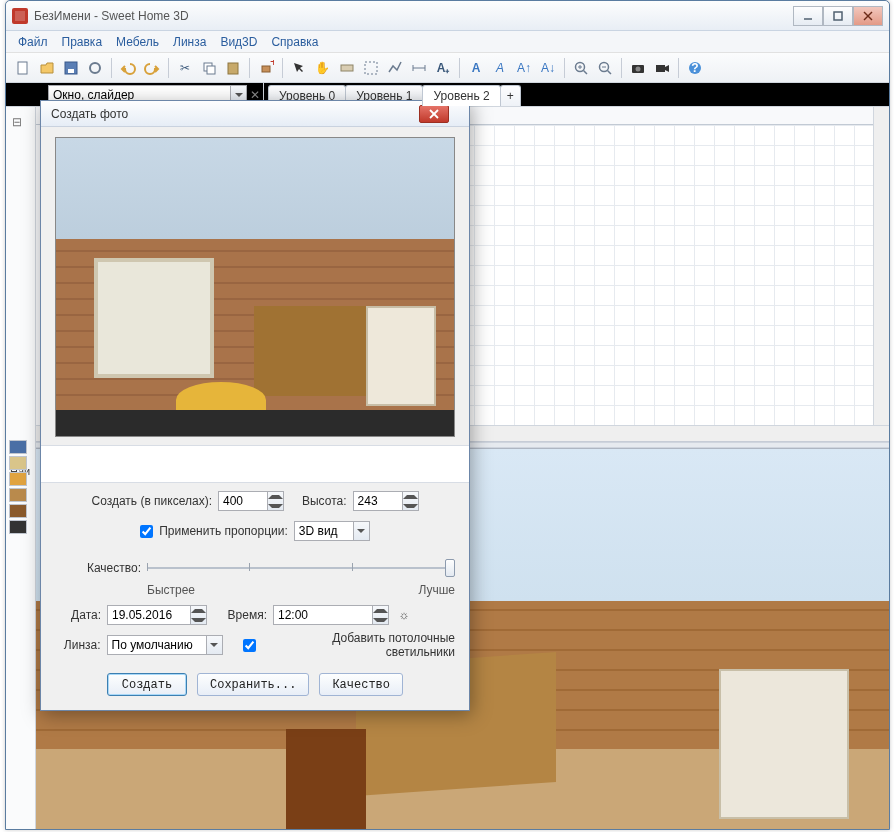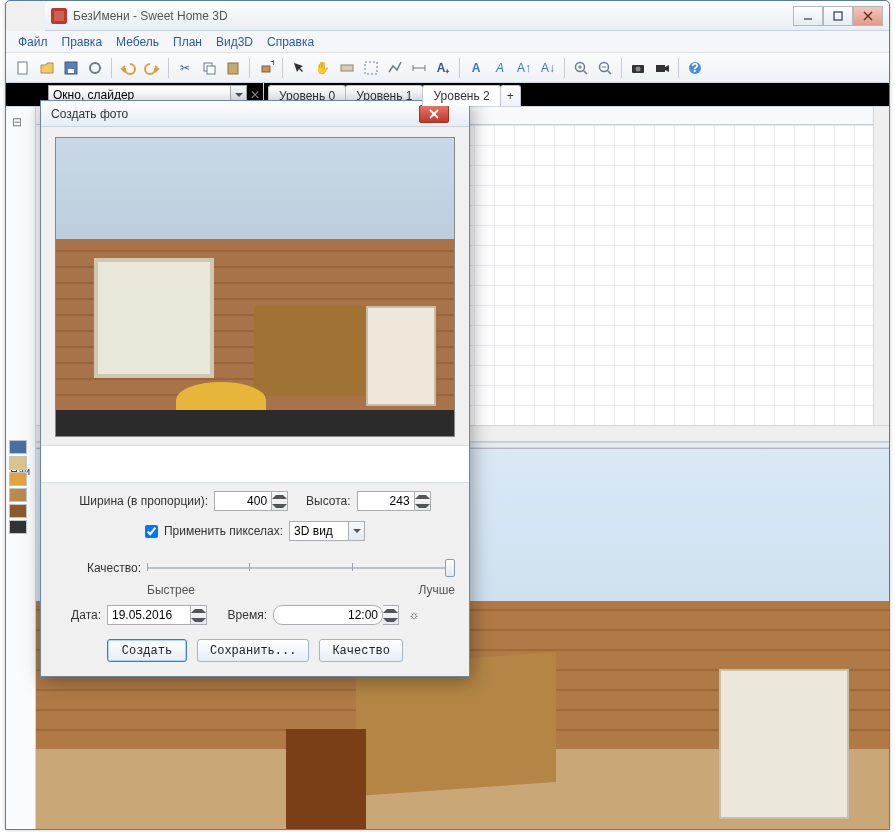--- a/index.html
+++ b/index.html
@@ -1,20 +1,20 @@
 <!DOCTYPE html>
 <html><head>
 <meta charset="utf-8">
 <style>
 * { box-sizing: border-box; margin: 0; padding: 0; font-family: "Segoe UI", Tahoma, sans-serif; font-size: 12px; }
 body { background: #fff; width: 895px; height: 832px; overflow: hidden; position: relative; }
 
 
 .window { position:absolute; left:5px; top:0; width:885px; height:830px; border:1px solid #5a7ca0; border-radius:5px 5px 0 0; background:#f0f0f0; box-shadow: 0 0 4px rgba(0,0,0,.2);}
-.titlebar { height:30px; background:linear-gradient(#fdfdfd,#e8eef5); border-bottom:1px solid #c9d4e2; display:flex; align-items:center; padding:0 6px; border-radius:5px 5px 0 0;margin-left:39px;}
+.titlebar { height:30px; background:linear-gradient(#fdfdfd,#e8eef5); border-bottom:1px solid #c9d4e2; display:flex; align-items:center; padding:0 6px; border-radius:5px 5px 0 0;}
 .titlebar .appicon { width:16px; height:16px; background:#c0392b; border-radius:2px; margin-right:6px; position:relative;}
 .titlebar .appicon::after{content:"";position:absolute;inset:3px;background:#fff3;}
 .titlebar .title { color:#555; flex:1; }
 .winbtns { display:flex; gap:0;}
 .winbtn { width:30px; height:20px; border:1px solid #b0b8c2; background:linear-gradient(#fdfdfe,#e6ecf3); display:flex;align-items:center;justify-content:center; color:#506070;}
 .winbtn.close{ background:linear-gradient(#f2c7bd,#e39a87); color:#6b2a18;}
 .winbtn svg{width:10px;height:10px;}
 
 .menubar { height:22px; background:#f4f6f9; display:flex; align-items:center; gap:2px; padding:0 6px; border-bottom:1px solid #e1e1e1;}
 .menubar span{ padding:2px 6px; color:#2a5d9e; }
@@ -81,21 +81,21 @@
 .pv-wall{position:absolute;inset:34% 0 26px 0;background:repeating-linear-gradient(0deg,#a9734a 0 14px,#996541 14px 16px);}
 .pv-window{position:absolute;left:38px;top:120px;width:120px;height:120px;background:#e9e7da;border:4px solid #cfc7b0;}
 .pv-desk{position:absolute;right:80px;bottom:40px;width:120px;height:90px;background:#a07233;}
 .pv-chair{position:absolute;right:18px;bottom:30px;width:70px;height:100px;background:#eee8da;border:2px solid #c7bda6;}
 .pv-tbl{position:absolute;left:120px;bottom:18px;width:90px;height:36px;background:#e6b53a;border-radius:50% 50% 0 0;}
 
 .form-strip{ height:38px; background:#fff; border:1px solid #d8dde5; border-left:none; border-right:none; margin:0 -14px 8px; position:relative;}
 .row{ display:flex; align-items:center; gap:6px; margin:6px 0; color:#333;}
 .row label{ text-align:right; }
 .spin{ display:flex; align-items:center; height:20px;}
-.spin input{ width:58px; height:20px; border:1px solid #abadb3; text-align:right; padding:0 4px;}
+.spin input{ width:50px; height:20px; border:1px solid #abadb3; text-align:left; padding:0 4px;}
 .spin .btns{ width:16px;height:20px;border:1px solid #abadb3;border-left:none;display:flex;flex-direction:column;background:linear-gradient(#f6f8fb,#e4eaf2);}
 .spin .btns div{flex:1;display:flex;align-items:center;justify-content:center;}
 .combo{ height:28px; display:flex; align-items:center;}
 .combo input{ height:20px; border:1px solid #abadb3; padding:0 4px; background:#fff;}
 .combo .dd{ width:16px;height:20px;border:1px solid #abadb3;border-left:none;display:flex;align-items:center;justify-content:center;background:linear-gradient(#f6f8fb,#e4eaf2);}
 input[type=checkbox]{ width:13px;height:13px;}
 .slider{ position:relative; height:18px; flex:1;}
 .slider .track{ position:absolute; left:0; right:0; top:8px; height:2px; background:#b9c1cc;}
 .slider .ticks{ position:absolute; left:0; right:0; top:4px; display:flex; justify-content:space-between;}
 .slider .ticks i{ width:1px;height:8px;background:#9aa3af;display:block;}
@@ -135,21 +135,21 @@
             <line x1="9" y1="1" x2="1" y2="9" stroke="currentColor" stroke-width="1.5"></line>
           </svg>
         </div>
     </div>
   </div>
 
   <div class="menubar">
     <span>Файл</span>
     <span>Правка</span>
     <span>Мебель</span>
-    <span>План</span>
+    <span>Линза</span>
     <span>Вид3D</span>
     <span>Справка</span>
   </div>
 
   <div class="toolbar">
     <div class="tbtn">
         <svg width="16" height="16" viewBox="0 0 16 16">
           <rect x="3" y="2" width="9" height="12" fill="#fff" stroke="#6b7b8f"></rect>
         </svg>
       </div>
@@ -363,21 +363,21 @@
     <div class="preview">
       <div class="pv-wall"></div>
       <div class="pv-window"></div>
       <div class="pv-desk"></div>
       <div class="pv-chair"></div>
       <div class="pv-tbl"></div>
     </div>
     <div class="form-strip"></div>
 
     <div class="row" style="justify-content:center">
-      <label style="width:auto">Ширина (в пропорции):</label>
+      <label style="width:auto">Создать (в пикселах):</label>
       <div class="spin">
         <input value="400" style="">
         <div class="btns">
             <div>
               <div class="tri up"></div>
             </div>
             <div>
               <div class="tri dn"></div>
             </div>
           </div>
@@ -391,21 +391,21 @@
             </div>
             <div>
               <div class="tri dn"></div>
             </div>
           </div>
       </div>
     </div>
 
     <div class="row" style="justify-content:center">
       <input type="checkbox" checked="" style="">
-      <label>Применить пикселах:</label>
+      <label>Применить пропорции:</label>
       <div class="combo">
         <input style="width: 60px;" value="3D вид">
         <div class="dd">
             <div class="tri dn"></div>
           </div>
       </div>
     </div>
 
     <div class="row" style="margin-top:14px">
       <label style="width:86px">Качество:</label>
@@ -433,33 +433,44 @@
             <div>
               <div class="tri up"></div>
             </div>
             <div>
               <div class="tri dn"></div>
             </div>
           </div>
       </div>
       <label style="width:46px;margin-left:8px">Время:</label>
       <div class="spin">
-        <input style="width: 110px; text-align: right; border-radius: 9px;" value="12:00">
+        <input style="width: 100px; text-align: left;" value="12:00">
         <div class="btns">
             <div>
               <div class="tri up"></div>
             </div>
             <div>
               <div class="tri dn"></div>
             </div>
           </div>
       </div>
       <div class="sun">☼</div>
     </div>
 
+    <div class="row">
+      <label style="width:46px">Линза:</label>
+      <div class="combo">
+        <input style="width: 100px;" value="По умолчанию">
+        <div class="dd">
+            <div class="tri dn"></div>
+          </div>
+      </div>
+      <input type="checkbox" checked="" style="margin-left: 14px;">
+      <label>Добавить потолочные светильники</label>
+    </div>
 
     <div class="btnrow">
       <div class="btn primary">Создать</div>
       <div class="btn">Сохранить...</div>
       <div class="btn">Качество</div>
     </div>
   </div>
 </div>
 
 </body></html>

